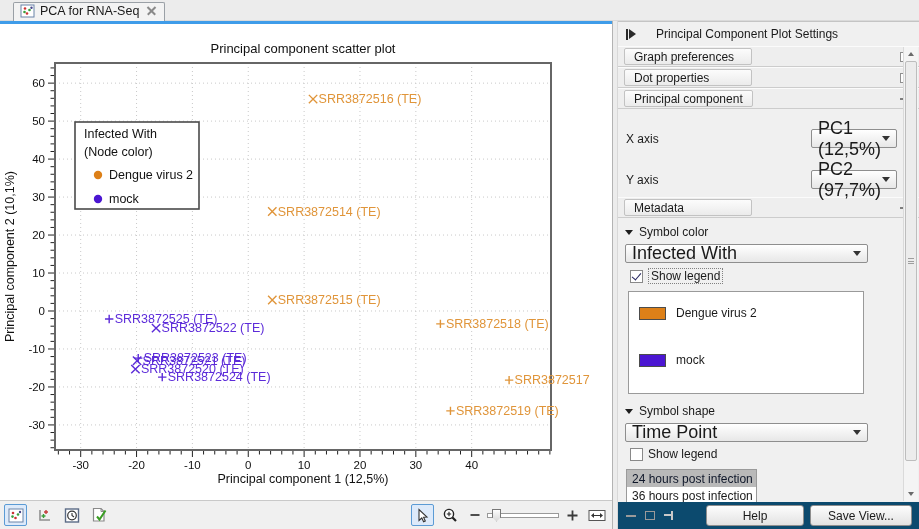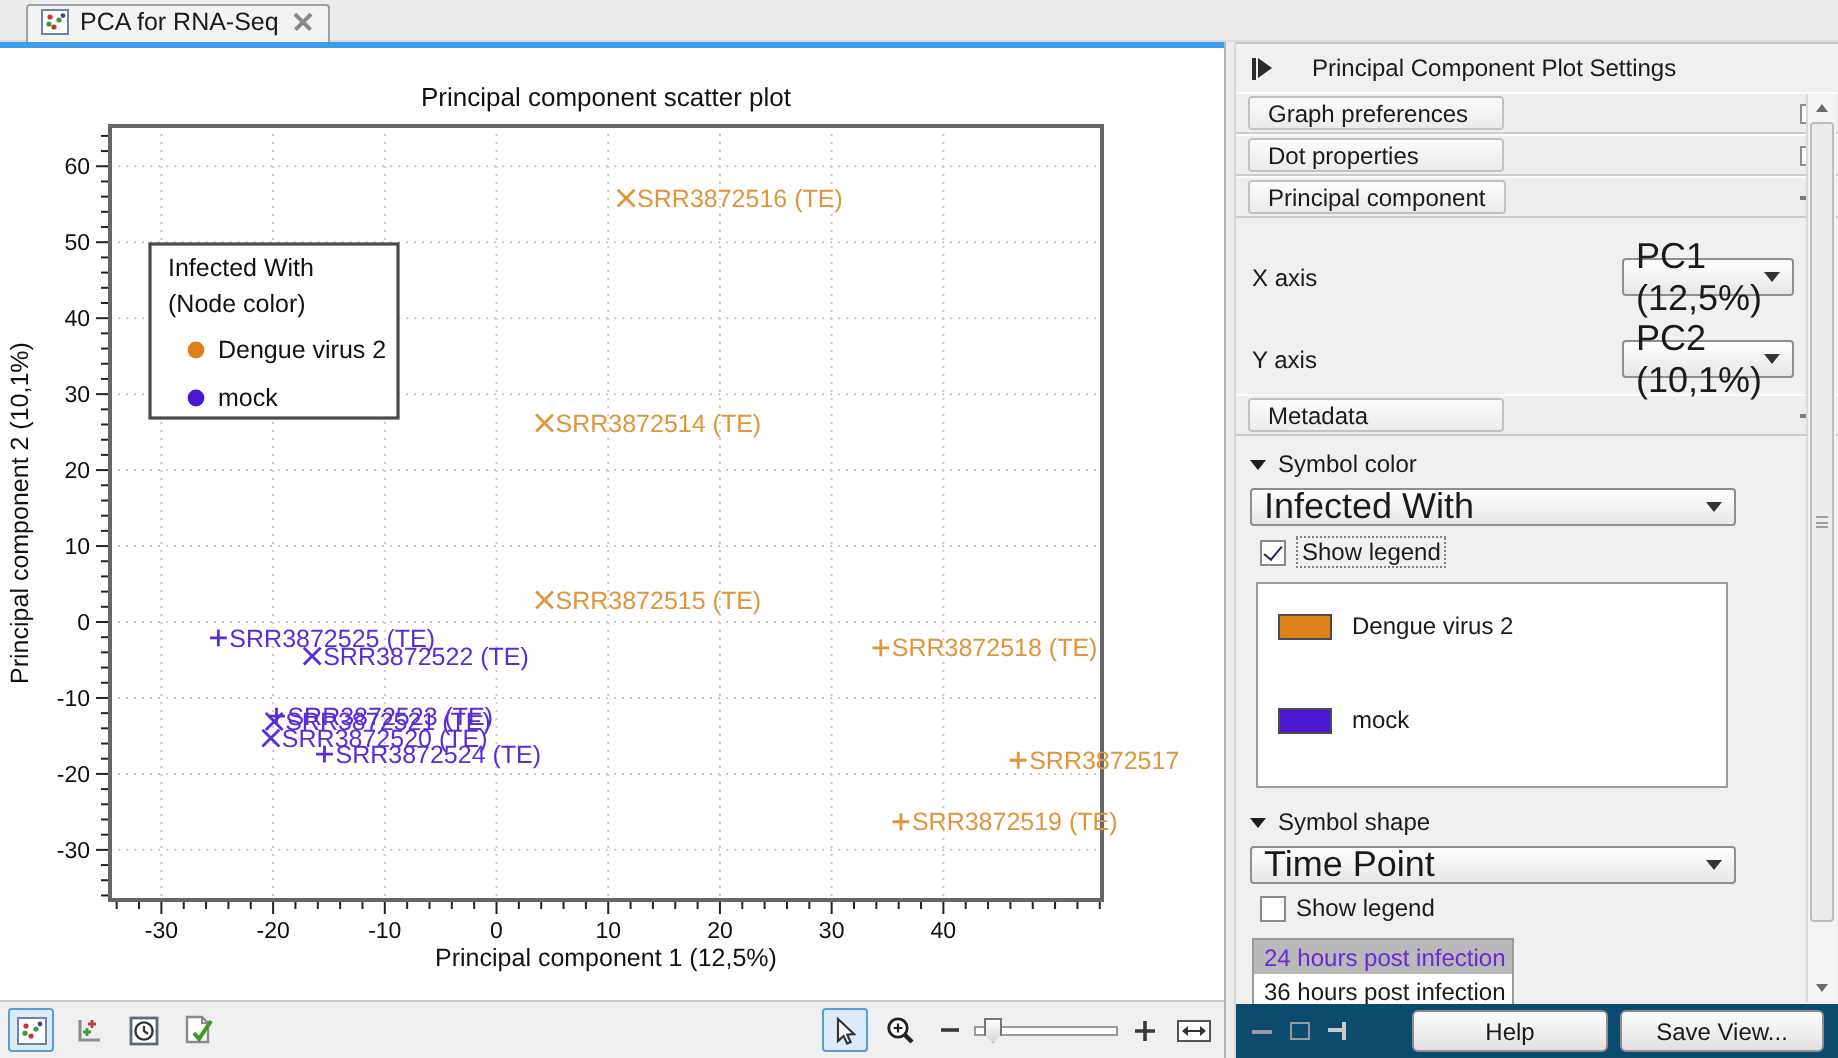--- a/index.html
+++ b/index.html
@@ -61,21 +61,21 @@
     border-right:1.8px solid #23235e;border-bottom:1.8px solid #23235e;transform:rotate(40deg);}
   .focuslab{border:1px dotted #808080;padding:0 2px;}
   .legendbox{width:236px;height:103px;margin:6px 0 0 10px;background:#fff;border:1px solid #9a9a9a;
     padding:14px 0 0 10px;}
   .legitem{display:flex;align-items:center;gap:10px;height:14px;}
   .legitem+.legitem{margin-top:33px;}
   .swatch{width:27px;height:13px;border:1px solid #4c4c4c;flex:none;}
   .tprow{display:flex;align-items:flex-start;gap:13px;padding:7px 0 0 8px;}
   .tplist{width:131px;height:82px;background:#fff;border:1px solid #9a9a9a;overflow:hidden;}
   .tpitem{height:17px;display:flex;align-items:center;padding:0 5px;white-space:nowrap;}
-  .tpitem.selected{background:#b9b9b9;color:#6d28d9;}
+  .tpitem.selected{background:#b9b9b9;color:#0f172a;}
   .panelbottom{position:absolute;left:0;right:0;bottom:0;height:27px;display:flex;align-items:center;
     padding:0 7px 0 6px;gap:6px;background:#0c4a6e;}
   .btn{height:21px;border:1px solid #8e8e8e;border-radius:3px;background:linear-gradient(#fdfdfd,#e2e2e2);
     font-size:12px;display:flex;align-items:center;justify-content:center;}
   .btn.help{margin-left:auto;width:98px;}
   .btn.save{width:102px;}
   .pb-icon{display:flex;align-items:center;justify-content:center;width:13px;height:13px;}
   .pb-dash{width:10px;border-top:2px solid #9a9a9a;}
   .pb-box{width:10px;height:9px;border:1px solid #9a9a9a;background:transparent;}
   .pb-dock{width:9px;height:9px;border-right:2px solid #c9c9c9;position:relative;}
@@ -390,21 +390,21 @@
     <div class="formrow">
       <span>X axis</span>
       <span class="dd axis">
         <span>PC1 (12,5%)</span>
         <span class="ddarrow"></span>
       </span>
     </div>
     <div class="formrow">
       <span>Y axis</span>
       <span class="dd axis">
-        <span>PC2 (10,1%)</span>
+        <span>PC2 (97,7%)</span>
         <span class="ddarrow"></span>
       </span>
     </div>
 
     <div class="sectionrow" style="margin-top:6px">
       <span class="sectionchip">Metadata</span>
       <span class="secticon dashicon"></span>
     </div>
 
     <div class="subhead">

